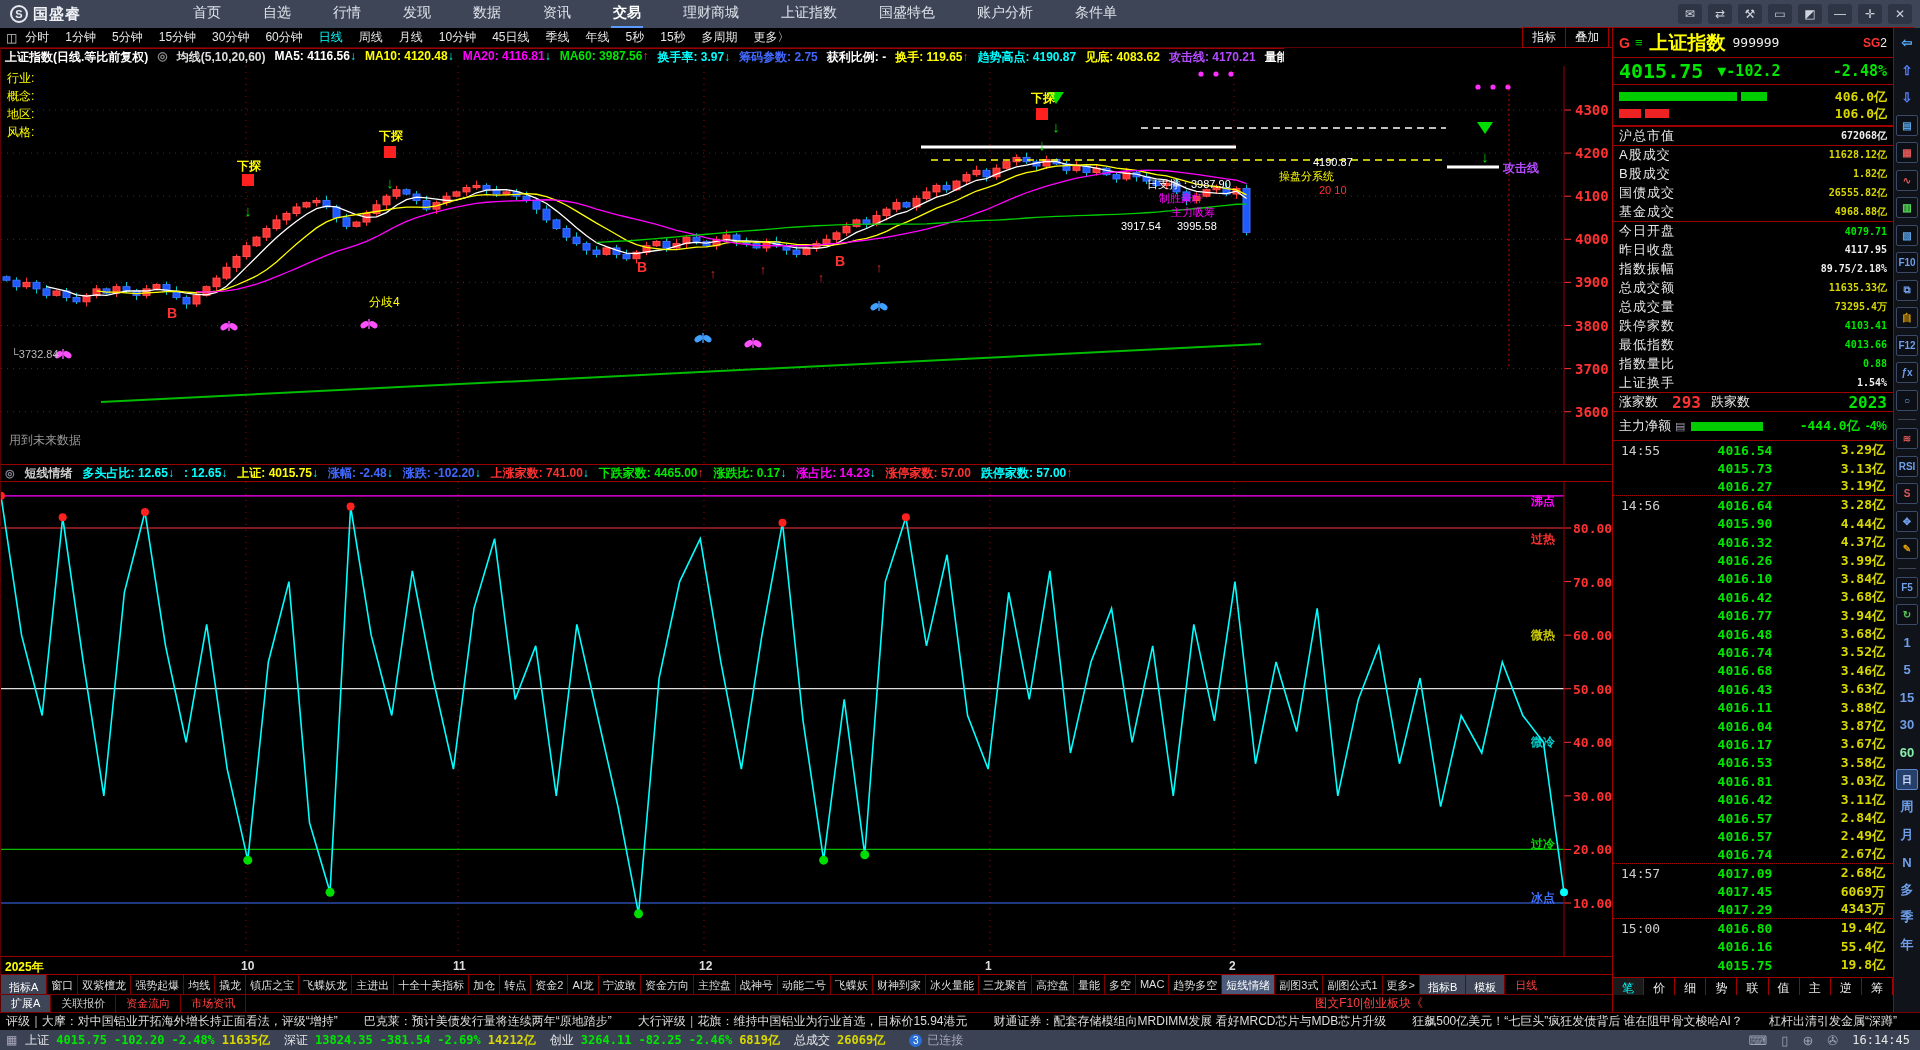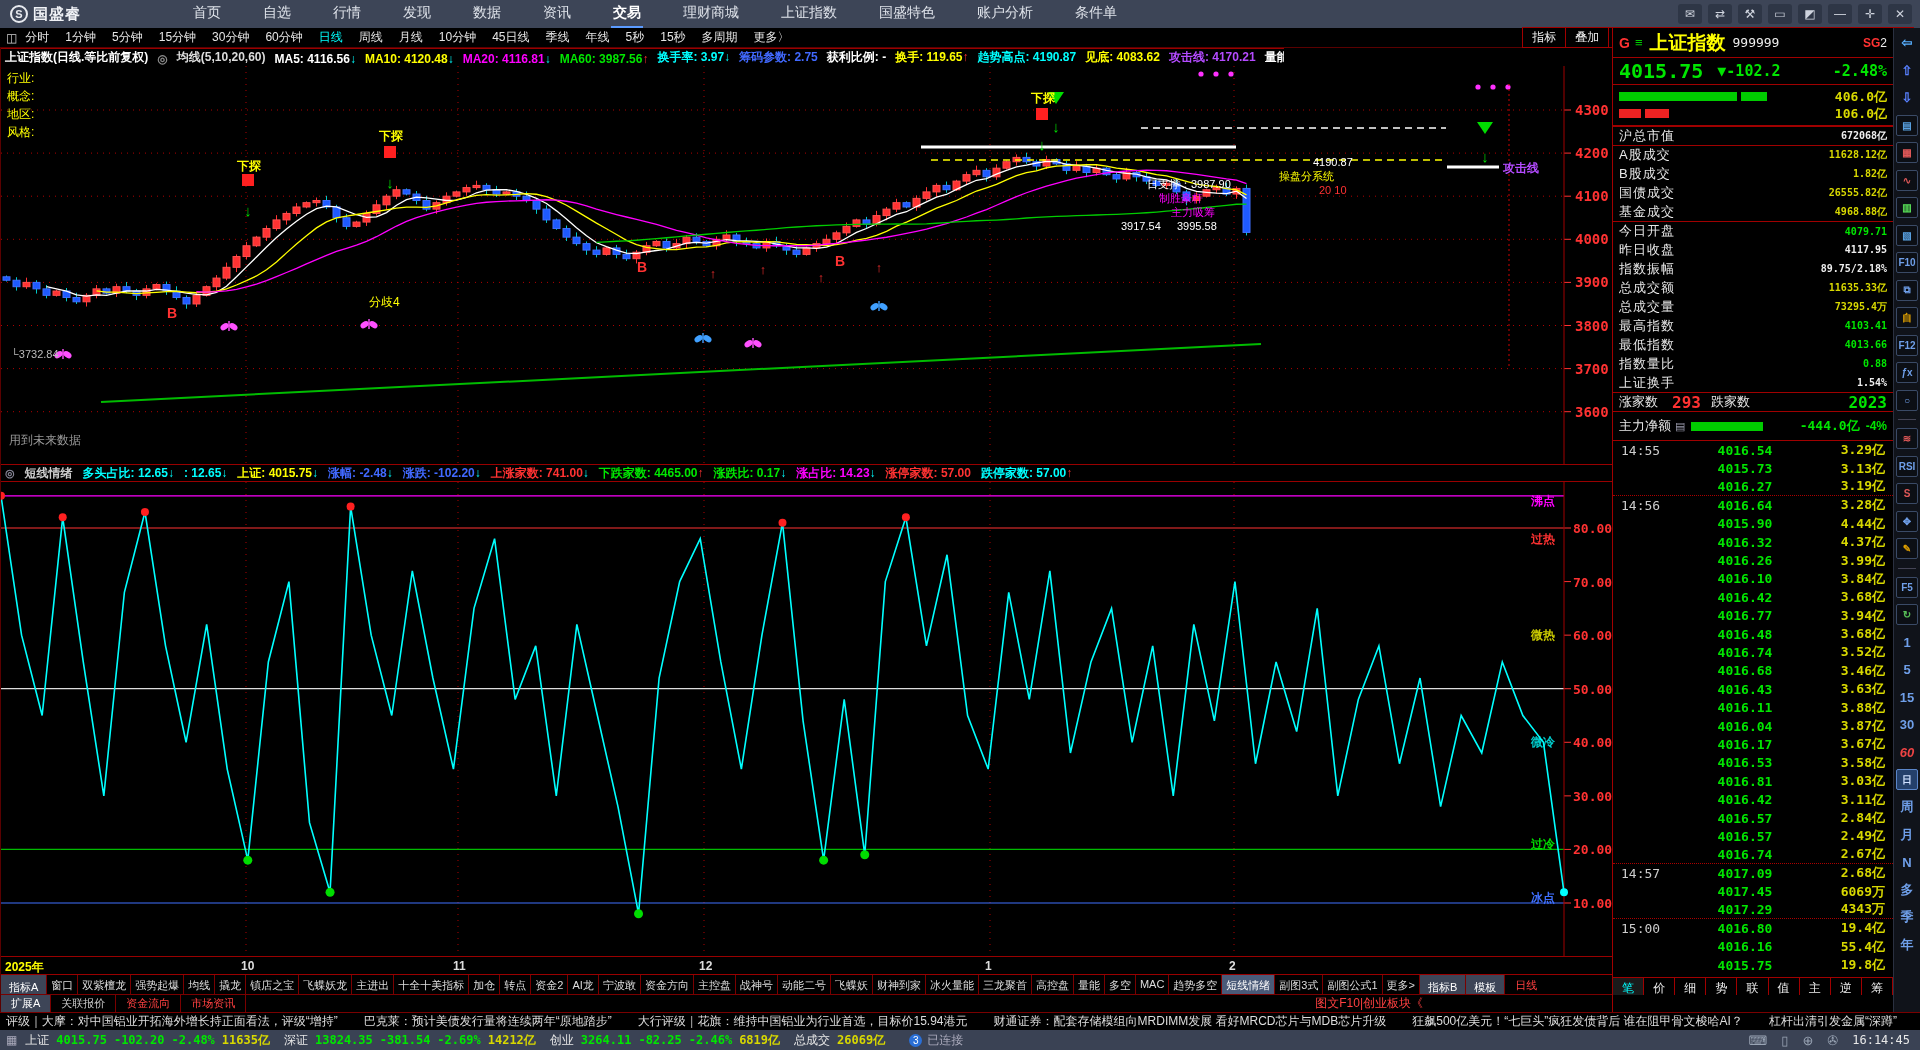--- a/index.html
+++ b/index.html
@@ -31,21 +31,21 @@
   .period { color:#e6e6e6; font-size:12px; }
   .period.active { color:#00ffff; }
   #toolbtns { margin-left:auto; display:flex; margin-right:6px; }
   .toolbtn { color:#eee; font-size:12px; border:1px solid #a00000; padding:1px 9px; }
   .toolbtn + .toolbtn { border-left:none; }
 
   
   #chartcol { position:absolute; left:0; top:48px; width:1612px; height:964px;
     border-left:1px solid #5a0000; }
   #chart-header { position:absolute; left:0; top:0; width:1283px; height:18px;
-    display:flex; align-items:flex-end; gap:9px; padding-left:4px; background:#000;
+    display:flex; align-items:flex-start; gap:9px; padding-left:4px; background:#000;
     border-top:1px solid #900; white-space:nowrap; overflow:hidden;}
   #chart-header span { font-size:12px; font-weight:bold; }
   #chart-header .hicons { margin-left:auto; color:#9aa; font-size:11px; margin-right:6px;}
   #mainchart { position:absolute; left:0; top:18px; }
   #ind-header { position:absolute; left:0; top:416px; width:1612px; height:18px;
     border-top:1px solid #900; border-bottom:1px solid #900; display:flex; align-items:center;
     gap:10px; padding-left:4px; background:#000; white-space:nowrap; overflow:hidden;}
   #ind-header .dot { color:#889; font-size:11px; }
   #ind-header span { font-size:12px; font-weight:bold; }
   #indchart { position:absolute; left:0; top:434px; }
@@ -776,21 +776,21 @@
         </div>
         <div class="qrow">
           <span class="l">总成交额</span>
           <span class="v" style="color: rgb(216, 216, 0);">11635.33亿</span>
         </div>
         <div class="qrow">
           <span class="l">总成交量</span>
           <span class="v" style="color: rgb(216, 216, 0);">73295.4万</span>
         </div>
         <div class="qrow">
-          <span class="l">最高指数</span>
+          <span class="l">跌停家数</span>
           <span class="v" style="color: rgb(0, 230, 0);">4103.41</span>
         </div>
         <div class="qrow">
           <span class="l">最低指数</span>
           <span class="v" style="color: rgb(0, 230, 0);">4013.66</span>
         </div>
         <div class="qrow">
           <span class="l">指数量比</span>
           <span class="v" style="color: rgb(0, 230, 0);">0.88</span>
         </div>
@@ -993,21 +993,21 @@
       <div class="stripicon" style="color: rgb(224, 88, 88);">S</div>
       <div class="stripicon" style="color: rgb(111, 159, 233);">✥</div>
       <div class="stripicon" style="color: rgb(224, 160, 0);">✎</div>
       <div class="stripdiv"></div>
       <div class="stripicon" style="color: rgb(111, 159, 233);">F5</div>
       <div class="stripicon" style="color: rgb(88, 192, 88);">↻</div>
       <div class="stripicon noborder" style="color: rgb(111, 159, 233);">1</div>
       <div class="stripicon noborder" style="color: rgb(111, 159, 233);">5</div>
       <div class="stripicon noborder" style="color: rgb(111, 159, 233);">15</div>
       <div class="stripicon noborder" style="color: rgb(111, 159, 233);">30</div>
-      <div class="stripicon noborder" style="color: #ef4444; font-style: italic;">60</div>
+      <div class="stripicon noborder" style="color: #86efac;">60</div>
       <div class="stripicon active" style="color: rgb(207, 224, 255);">日</div>
       <div class="stripicon noborder" style="color: rgb(111, 159, 233);">周</div>
       <div class="stripicon noborder" style="color: rgb(111, 159, 233);">月</div>
       <div class="stripicon noborder" style="color: rgb(111, 159, 233);">N</div>
       <div class="stripicon noborder" style="color: rgb(111, 159, 233);">多</div>
       <div class="stripicon noborder" style="color: rgb(111, 159, 233);">季</div>
       <div class="stripicon noborder" style="color: rgb(111, 159, 233);">年</div>
     </div>
 
   <div id="news">

